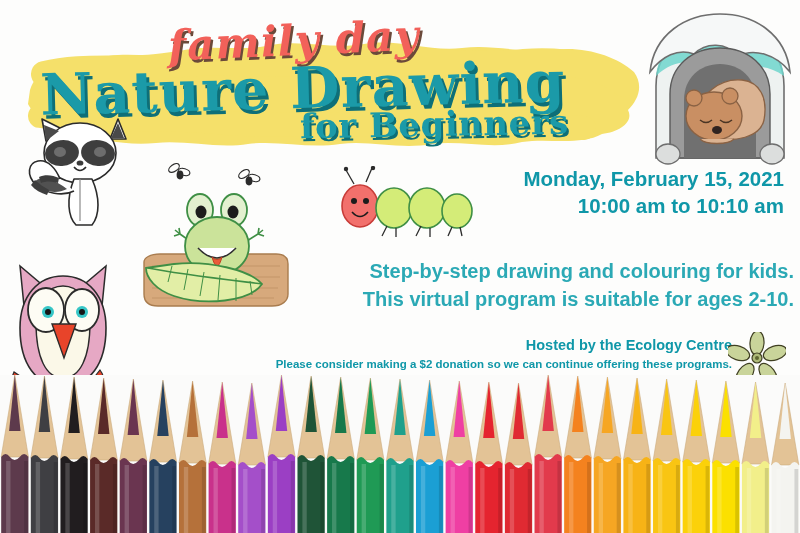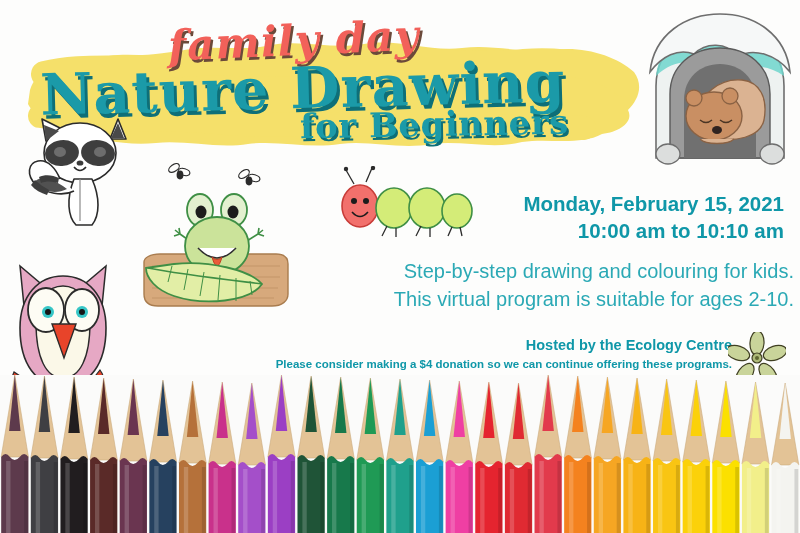--- a/index.html
+++ b/index.html
@@ -57,36 +57,36 @@
     font-size:34px;
     letter-spacing:0.5px;
     color:#1b9aa8;
     text-shadow:2px 3px 0 #0e6f78;
     transform:rotate(-1deg);
     white-space:nowrap;
   }
 
   
   .datetime {
-    position:absolute; right:16px; top:190px;
+    position:absolute; right:16px; top:165px;
     text-align:right;
     color:#0f97a8;
     font-weight:700;
     font-size:20.5px;
     line-height:1.32;
     z-index:5;
     white-space:nowrap;
   }
   .desc {
     position:absolute; right:6px; top:258px;
     text-align:right;
     color:#2ba9b5;
     font-size:20px;
     line-height:1.38;
-    font-weight:400;
+    font-weight:700;
     z-index:5;
     white-space:nowrap;
   }
   .hosted {
     position:absolute; right:68px; top:337px;
     text-align:right;
     color:#0f97a8;
     font-weight:700;
     font-size:14.5px;
     z-index:5;
@@ -286,21 +286,21 @@
     <div>Monday, February 15, 2021</div>
     <div>10:00 am to 10:10 am</div>
   </div>
 
   <div class="desc">
     <div>Step-by-step drawing and colouring for kids.</div>
     <div>This virtual program is suitable for ages 2-10.</div>
   </div>
 
   <div class="hosted">Hosted by the Ecology Centre</div>
-  <div class="donation">Please consider making a $4 donation so we can continue offering these programs.</div>
+  <div class="donation">Please consider making a $2 donation so we can continue offering these programs.</div>
 
   <svg class="ill ill-flower" viewBox="0 0 58 52">
     <g stroke="#3f3f22" stroke-width="1.2" fill="#c9d49a">
       <ellipse cx="29" cy="11" rx="7" ry="12" transform="rotate(4 29 11)"></ellipse>
       <ellipse cx="47" cy="21" rx="7" ry="12" transform="rotate(72 47 21)"></ellipse>
       <ellipse cx="40" cy="42" rx="7" ry="12" transform="rotate(144 40 42)"></ellipse>
       <ellipse cx="17" cy="42" rx="7" ry="12" transform="rotate(216 17 42)"></ellipse>
       <ellipse cx="10" cy="21" rx="7" ry="12" transform="rotate(288 10 21)"></ellipse>
     </g>
     <circle cx="29" cy="26" r="5" fill="#aeba79" stroke="#3f3f22" stroke-width="1.2"></circle>

